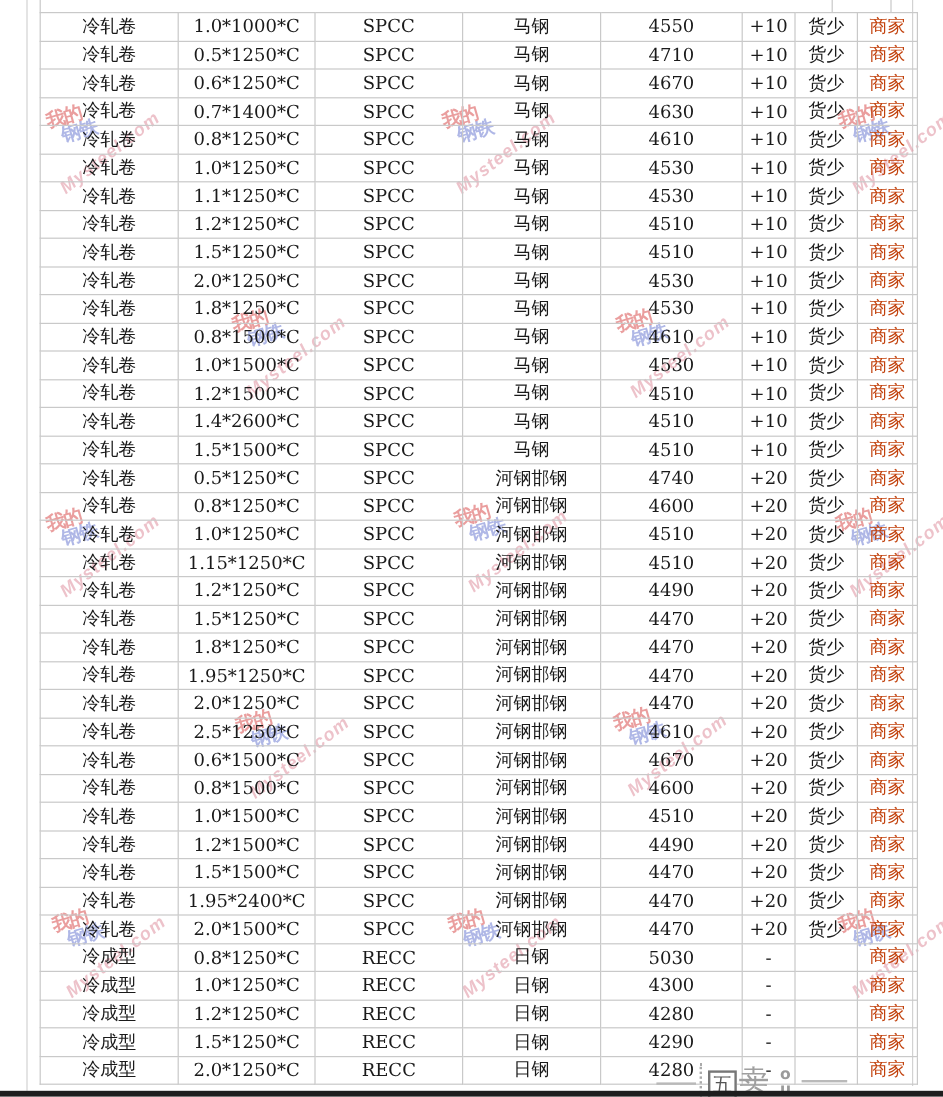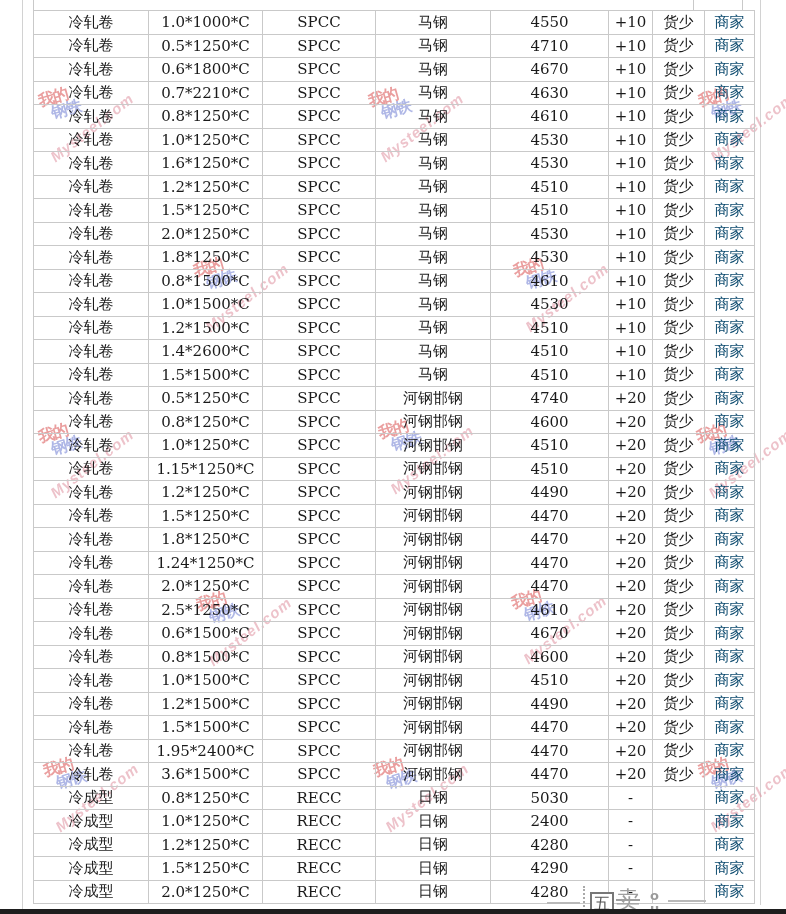--- a/index.html
+++ b/index.html
@@ -27,24 +27,24 @@
              letter-spacing:1px; color:rgba(222,143,158,0.55);
              font-family:"Liberation Sans", sans-serif; white-space:nowrap; }
 
   
   table { position:absolute; left:33px; top:10px; width:710px; z-index:2;
           border-collapse:collapse; table-layout:fixed; background:transparent; }
   td { border:1px solid #c9c9c9; text-align:center; vertical-align:middle;
        font-size:15px; color:#1a1a1a; height:23.5px; padding:0;
        white-space:nowrap; overflow:hidden; }
   td:nth-child(1){ width:115px; } td:nth-child(2){ width:114px;margin-left:44px; }
-  td:nth-child(3){ width:113px; } td:nth-child(4){ width:115px; }
+  td:nth-child(3){ width:123px; } td:nth-child(4){ width:115px; }
   td:nth-child(5){ width:118px; } td:nth-child(6){ width:44px;  }
   td:nth-child(7){ width:52px;  } td:nth-child(8){ width:50px;  }
-  td a { color:#0c4a6e; text-decoration:none; cursor:pointer; }
+  td a { color:#c2410c; text-decoration:none; cursor:pointer; }
 
   
   #bottom-stamp { position:absolute; left:0; top:0; width:786px; height:914px;
                   z-index:3; pointer-events:none; color:#9a9a9a;
                   font-family:"DejaVu Sans", sans-serif; }
   .st-hline { position:absolute; height:2px; background:#b9b9b9; }
   #st-hline-left  { left:547px; top:902px; width:33px; }
   #st-hline-right { left:668px; top:900px; width:38px; }
   #st-dotline { position:absolute; left:583px; top:886px; height:28px;
                 border-left:2px dotted #aaaaaa; }
@@ -181,31 +181,31 @@
           <td>0.5*1250*C</td>
           <td>SPCC</td>
           <td>马钢</td>
           <td>4710</td>
           <td>+10</td>
           <td>货少</td>
           <td><a href="#">商家</a></td>
         </tr>
         <tr>
           <td>冷轧卷</td>
-          <td>0.6*1800*C</td>
+          <td>0.6*1250*C</td>
           <td>SPCC</td>
           <td>马钢</td>
           <td>4670</td>
           <td>+10</td>
           <td>货少</td>
           <td><a href="#">商家</a></td>
         </tr>
         <tr>
           <td>冷轧卷</td>
-          <td>0.7*2210*C</td>
+          <td>0.7*1400*C</td>
           <td>SPCC</td>
           <td>马钢</td>
           <td>4630</td>
           <td>+10</td>
           <td>货少</td>
           <td><a href="#">商家</a></td>
         </tr>
         <tr>
           <td>冷轧卷</td>
           <td>0.8*1250*C</td>
@@ -221,21 +221,21 @@
           <td>1.0*1250*C</td>
           <td>SPCC</td>
           <td>马钢</td>
           <td>4530</td>
           <td>+10</td>
           <td>货少</td>
           <td><a href="#">商家</a></td>
         </tr>
         <tr>
           <td>冷轧卷</td>
-          <td>1.6*1250*C</td>
+          <td>1.1*1250*C</td>
           <td>SPCC</td>
           <td>马钢</td>
           <td>4530</td>
           <td>+10</td>
           <td>货少</td>
           <td><a href="#">商家</a></td>
         </tr>
         <tr>
           <td>冷轧卷</td>
           <td>1.2*1250*C</td>
@@ -391,21 +391,21 @@
           <td>1.8*1250*C</td>
           <td>SPCC</td>
           <td>河钢邯钢</td>
           <td>4470</td>
           <td>+20</td>
           <td>货少</td>
           <td><a href="#">商家</a></td>
         </tr>
         <tr>
           <td>冷轧卷</td>
-          <td>1.24*1250*C</td>
+          <td>1.95*1250*C</td>
           <td>SPCC</td>
           <td>河钢邯钢</td>
           <td>4470</td>
           <td>+20</td>
           <td>货少</td>
           <td><a href="#">商家</a></td>
         </tr>
         <tr>
           <td>冷轧卷</td>
           <td>2.0*1250*C</td>
@@ -481,21 +481,21 @@
           <td>1.95*2400*C</td>
           <td>SPCC</td>
           <td>河钢邯钢</td>
           <td>4470</td>
           <td>+20</td>
           <td>货少</td>
           <td><a href="#">商家</a></td>
         </tr>
         <tr>
           <td>冷轧卷</td>
-          <td>3.6*1500*C</td>
+          <td>2.0*1500*C</td>
           <td>SPCC</td>
           <td>河钢邯钢</td>
           <td>4470</td>
           <td>+20</td>
           <td>货少</td>
           <td><a href="#">商家</a></td>
         </tr>
         <tr>
           <td>冷成型</td>
           <td>0.8*1250*C</td>
@@ -504,21 +504,21 @@
           <td>5030</td>
           <td>-</td>
           <td></td>
           <td><a href="#">商家</a></td>
         </tr>
         <tr>
           <td>冷成型</td>
           <td>1.0*1250*C</td>
           <td>RECC</td>
           <td>日钢</td>
-          <td>2400</td>
+          <td>4300</td>
           <td>-</td>
           <td></td>
           <td><a href="#">商家</a></td>
         </tr>
         <tr>
           <td>冷成型</td>
           <td>1.2*1250*C</td>
           <td>RECC</td>
           <td>日钢</td>
           <td>4280</td>

